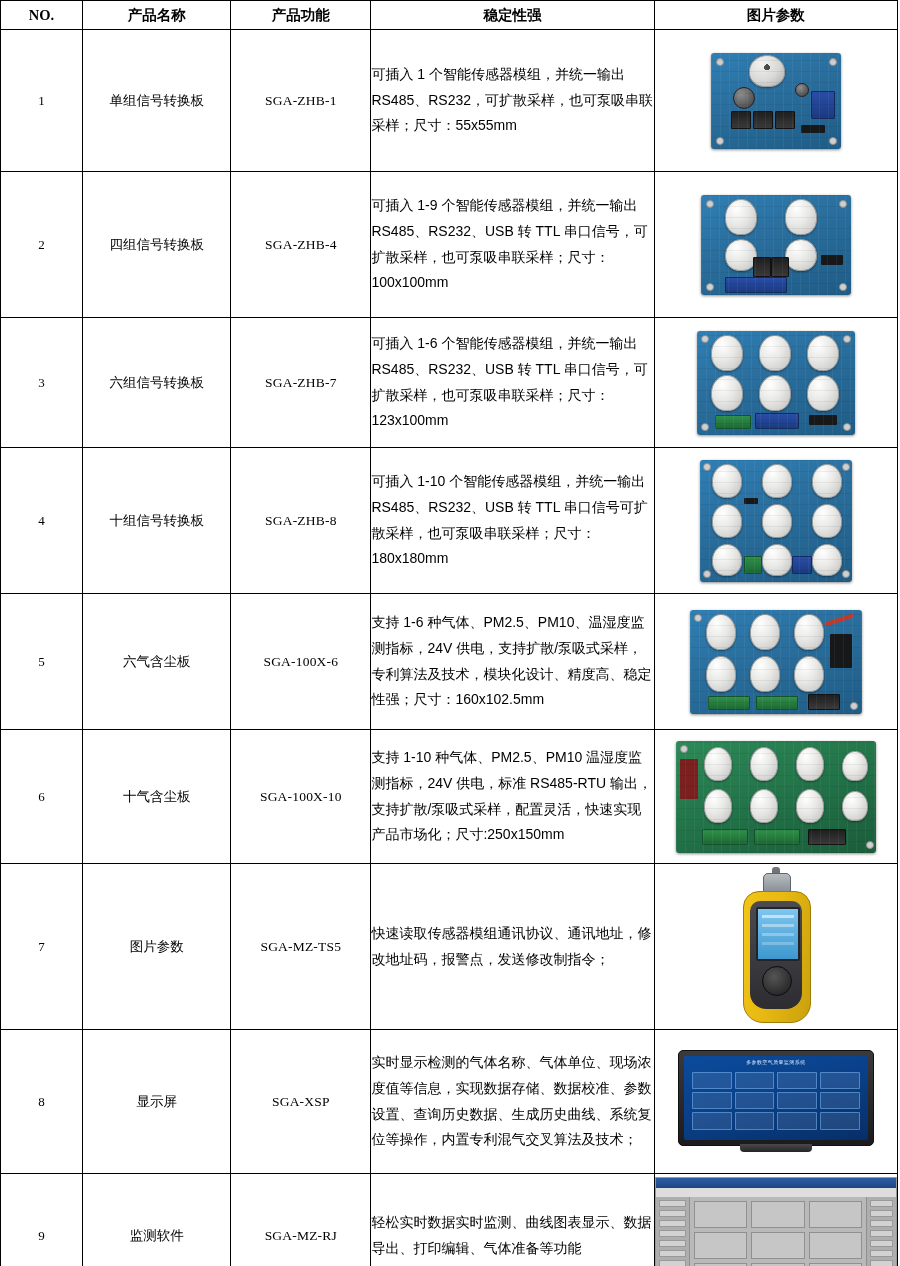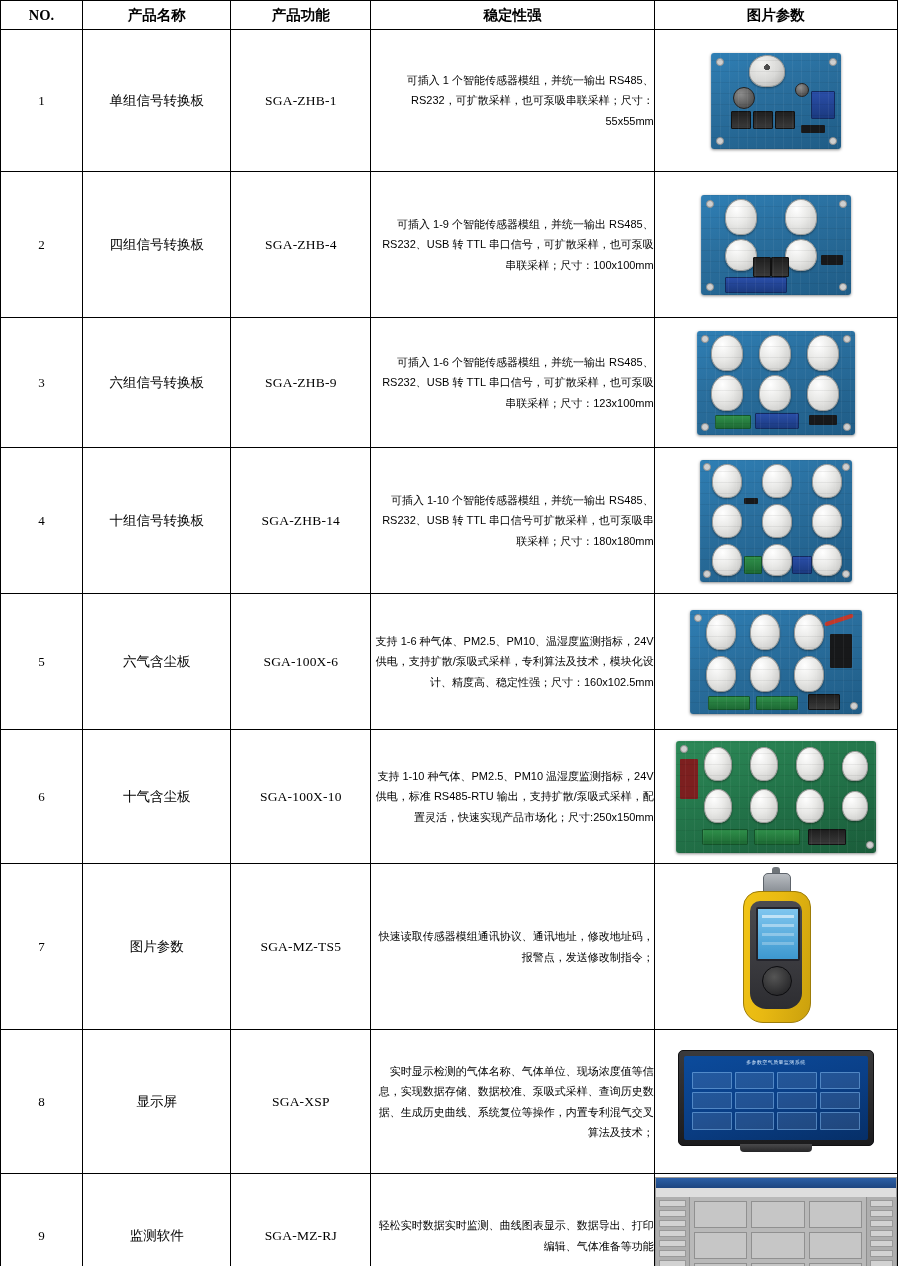--- a/index.html
+++ b/index.html
@@ -46,24 +46,24 @@
     text-align: center;
     font-size: 13.5px;
   }
   td.cell-model {
     text-align: center;
     font-size: 13.5px;
     font-family: "Liberation Serif", "DejaVu Serif", serif;
     letter-spacing: 0.2px;
   }
   td.cell-func {
-    font-size: 11px;
+    font-size: 14px;
     line-height: 1.85;
     padding: 6px 10px 6px 9px;
-    text-align: right;
+    text-align: left;
   }
   td.cell-img {
     text-align: center;
     padding: 4px 0;
   }
   .imgbox {
     display: flex;
     align-items: center;
     justify-content: center;
     width: 100%;
@@ -359,21 +359,21 @@
             <div class="hole" style="left:5px;top:88px;"></div>
             <div class="hole" style="left:138px;top:88px;"></div>
           </div>
         </div>
       </td>
     </tr>
 
     <tr style="height:130px;">
       <td class="cell-no">3</td>
       <td class="cell-name">六组信号转换板</td>
-      <td class="cell-model">SGA-ZHB-9</td>
+      <td class="cell-model">SGA-ZHB-7</td>
       <td class="cell-func">可插入 1-6 个智能传感器模组，并统一输出 RS485、RS232、USB 转 TTL 串口信号，可扩散采样，也可泵吸串联采样；尺寸：123x100mm</td>
       <td class="cell-img">
         <div class="imgbox">
           <div class="pcb" style="width:158px;height:104px;">
             <div class="sensor" style="left:14px;top:4px;width:30px;height:34px;"></div>
             <div class="sensor" style="left:62px;top:4px;width:30px;height:34px;"></div>
             <div class="sensor" style="left:110px;top:4px;width:30px;height:34px;"></div>
             <div class="sensor" style="left:14px;top:44px;width:30px;height:34px;"></div>
             <div class="sensor" style="left:62px;top:44px;width:30px;height:34px;"></div>
             <div class="sensor" style="left:110px;top:44px;width:30px;height:34px;"></div>
@@ -385,21 +385,21 @@
             <div class="hole" style="left:4px;top:92px;"></div>
             <div class="hole" style="left:146px;top:92px;"></div>
           </div>
         </div>
       </td>
     </tr>
 
     <tr style="height:146px;">
       <td class="cell-no">4</td>
       <td class="cell-name">十组信号转换板</td>
-      <td class="cell-model">SGA-ZHB-14</td>
+      <td class="cell-model">SGA-ZHB-8</td>
       <td class="cell-func">可插入 1-10 个智能传感器模组，并统一输出 RS485、RS232、USB 转 TTL 串口信号可扩散采样，也可泵吸串联采样；尺寸：180x180mm</td>
       <td class="cell-img">
         <div class="imgbox">
           <div class="pcb" style="width:152px;height:122px;">
             <div class="sensor" style="left:12px;top:4px;width:28px;height:32px;"></div>
             <div class="sensor" style="left:62px;top:4px;width:28px;height:32px;"></div>
             <div class="sensor" style="left:112px;top:4px;width:28px;height:32px;"></div>
             <div class="sensor" style="left:12px;top:44px;width:28px;height:32px;"></div>
             <div class="sensor" style="left:62px;top:44px;width:28px;height:32px;"></div>
             <div class="sensor" style="left:112px;top:44px;width:28px;height:32px;"></div>
@@ -487,21 +487,21 @@
             <div class="det-pad"></div>
           </div>
         </div>
       </td>
     </tr>
 
     <tr style="height:144px;">
       <td class="cell-no">8</td>
       <td class="cell-name">显示屏</td>
       <td class="cell-model">SGA-XSP</td>
-      <td class="cell-func">实时显示检测的气体名称、气体单位、现场浓度值等信息，实现数据存储、数据校准、泵吸式采样、查询历史数据、生成历史曲线、系统复位等操作，内置专利混气交叉算法及技术；</td>
+      <td class="cell-func">实时显示检测的气体名称、气体单位、现场浓度值等信息，实现数据存储、数据校准、参数设置、查询历史数据、生成历史曲线、系统复位等操作，内置专利混气交叉算法及技术；</td>
       <td class="cell-img">
         <div class="imgbox">
           <div class="panel">
             <div class="panel-bezel">
               <div class="panel-screen">
                 <div class="panel-title">多参数空气质量监测系统</div>
                 <div class="panel-grid">
                   <div class="panel-cell"></div>
                   <div class="panel-cell"></div>
                   <div class="panel-cell"></div>

